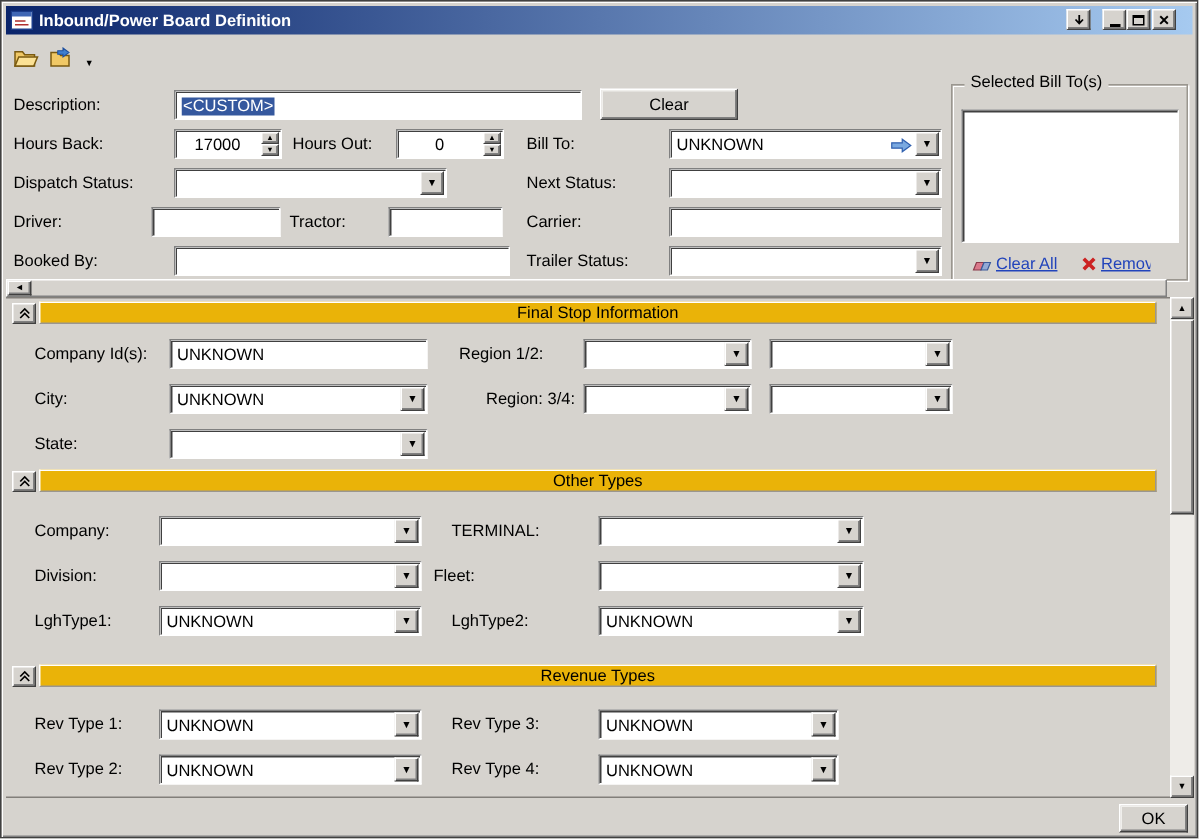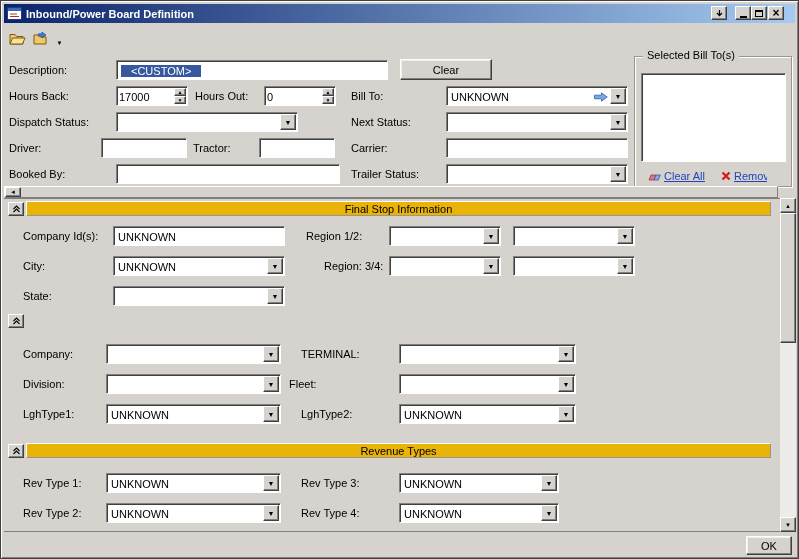--- a/index.html
+++ b/index.html
@@ -36,21 +36,21 @@
   .txt { position:absolute; left:4px; top:3px; right:3px; height:14px; line-height:14px;
          white-space:nowrap; overflow:hidden; }
   .combo .txt { right:19px; }
   .dd { position:absolute; top:1px; right:1px; width:16px; height:16px; background:#d6d3ce;
         border:1px solid; border-color:#ffffff #404040 #404040 #ffffff;
         box-shadow: inset -1px -1px 0 #808080;
         display:flex; align-items:center; justify-content:center; }
   .ddg { font-size:7px; line-height:1; }
   .go-arrow { position:absolute; right:19px; top:5px; }
 
-  .spin .txt { left:2px; right:16px; text-align:left; }
+  .spin .txt { left:2px; right:16px; text-align:center; }
   .spin-btns { position:absolute; right:1px; top:1px; width:12px; height:16px;
                display:flex; flex-direction:column; }
   .sb { flex:1; background:#d6d3ce; border:1px solid; border-color:#ffffff #404040 #404040 #ffffff;
         box-shadow: inset -1px -1px 0 #808080; display:flex; align-items:center; justify-content:center; }
   .sbg { font-size:5px; line-height:1; font-style:normal; }
 
   .btn { position:absolute; background:#d6d3ce; border:1px solid;
          border-color:#ffffff #404040 #404040 #ffffff;
          box-shadow: inset -1px -1px 0 #808080, inset 1px 1px 0 #f0efec;
          display:flex; align-items:center; justify-content:center; cursor:default; }
@@ -77,21 +77,21 @@
   .vthumb { position:absolute; left:0; top:15px; width:16px; height:130px; background:#d6d3ce;
             border:1px solid; border-color:#ffffff #404040 #404040 #ffffff;
             box-shadow: inset -1px -1px 0 #808080; }
 
   .sec-btn { position:absolute; width:16px; height:14px; background:#d6d3ce; border:1px solid;
              border-color:#ffffff #404040 #404040 #ffffff; box-shadow: inset -1px -1px 0 #808080;
              display:flex; align-items:center; justify-content:center; }
   .sec-head { position:absolute; height:15px; background:#eab308; border:1px solid;
               border-color:#ffffff #9a968f #9a968f #ffffff; text-align:center; line-height:14px; }
 
-  .selected { background:#35589e; color:#fff; padding:0 10px; }
+  .selected { background:#35589e; color:#fff; padding:0 1px; }
 </style>
 </head>
 <body>
 
 <div class="win">
 
   <div class="titlebar">
     <svg class="app-icon" width="15" height="13" viewBox="0 0 15 13">
       <rect x="0.5" y="0.5" width="14" height="12" fill="#ffffff" stroke="#1b3c8a"></rect>
       <rect x="1" y="1" width="13" height="3" fill="#3f67b5"></rect>
@@ -291,20 +291,21 @@
     <span class="dd">
         <span class="ddg">▼</span>
       </span>
   </div>
 
   <div class="sec-btn" style="left:7px;top:313px">
     <svg width="9" height="8" viewBox="0 0 9 8">
       <path d="M1.5 4 L4.5 1 L7.5 4 M1.5 7 L4.5 4 L7.5 7" fill="none" stroke="#000" stroke-width="1.1"></path>
     </svg>
   </div>
+  <div class="sec-head" style="left:25px;top:312px;width:745px">Other Types</div>
 
   <span class="lbl" style="left:22px;top:347px">Company:</span>
   <div class="combo" style="left:105px;top:343px;width:175px">
     <span class="txt"></span>
     <span class="dd">
         <span class="ddg">▼</span>
       </span>
   </div>
   <span class="lbl" style="left:300px;top:347px">TERMINAL:</span>
   <div class="combo" style="left:398px;top:343px;width:177px">

